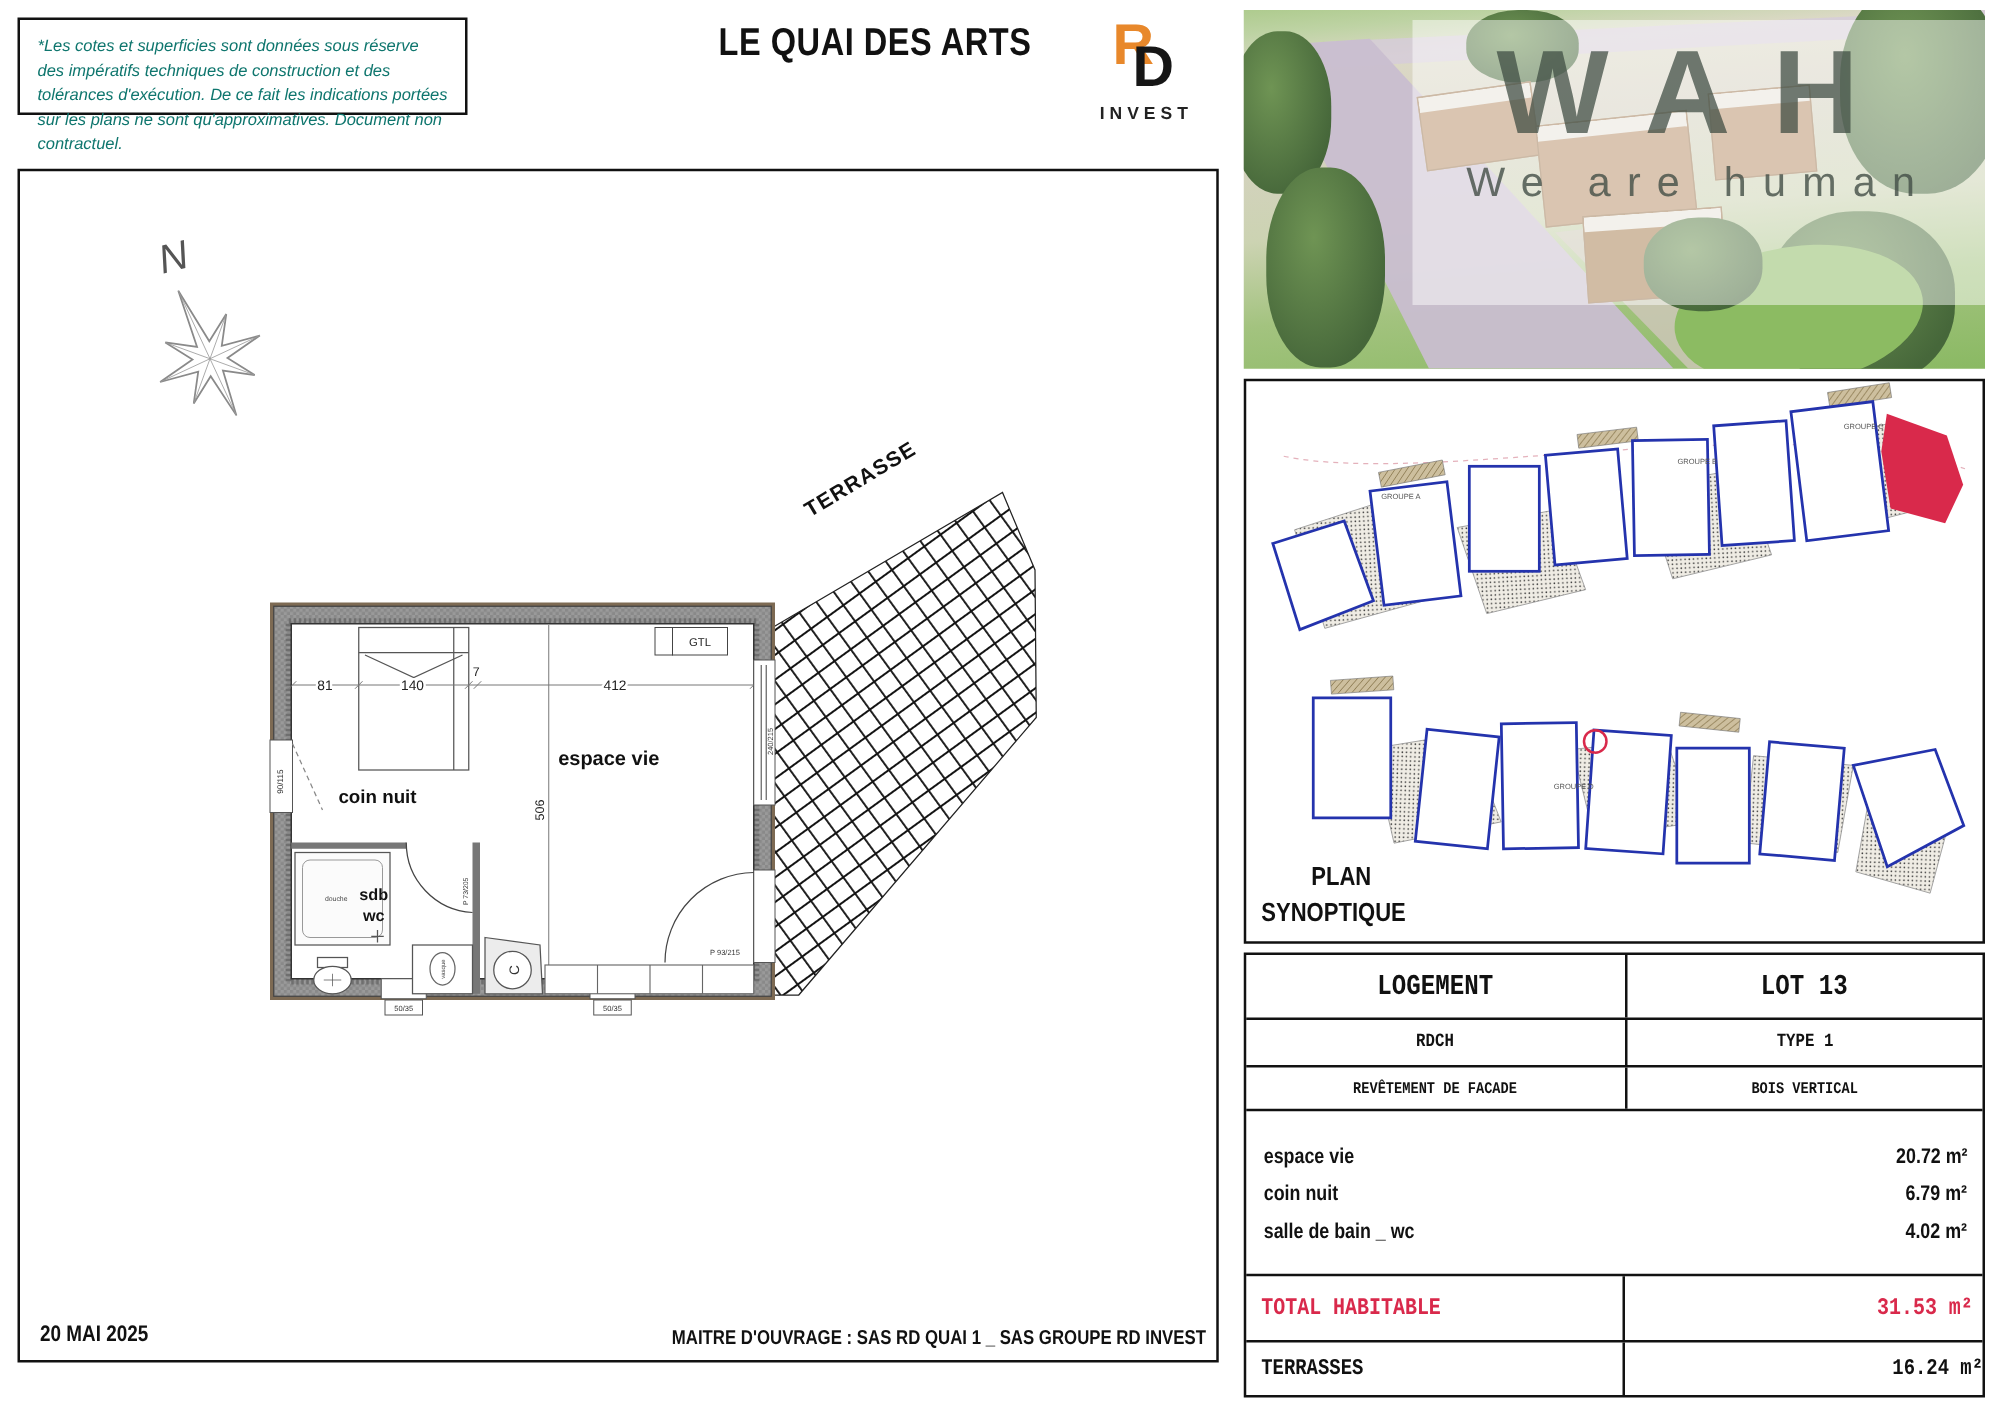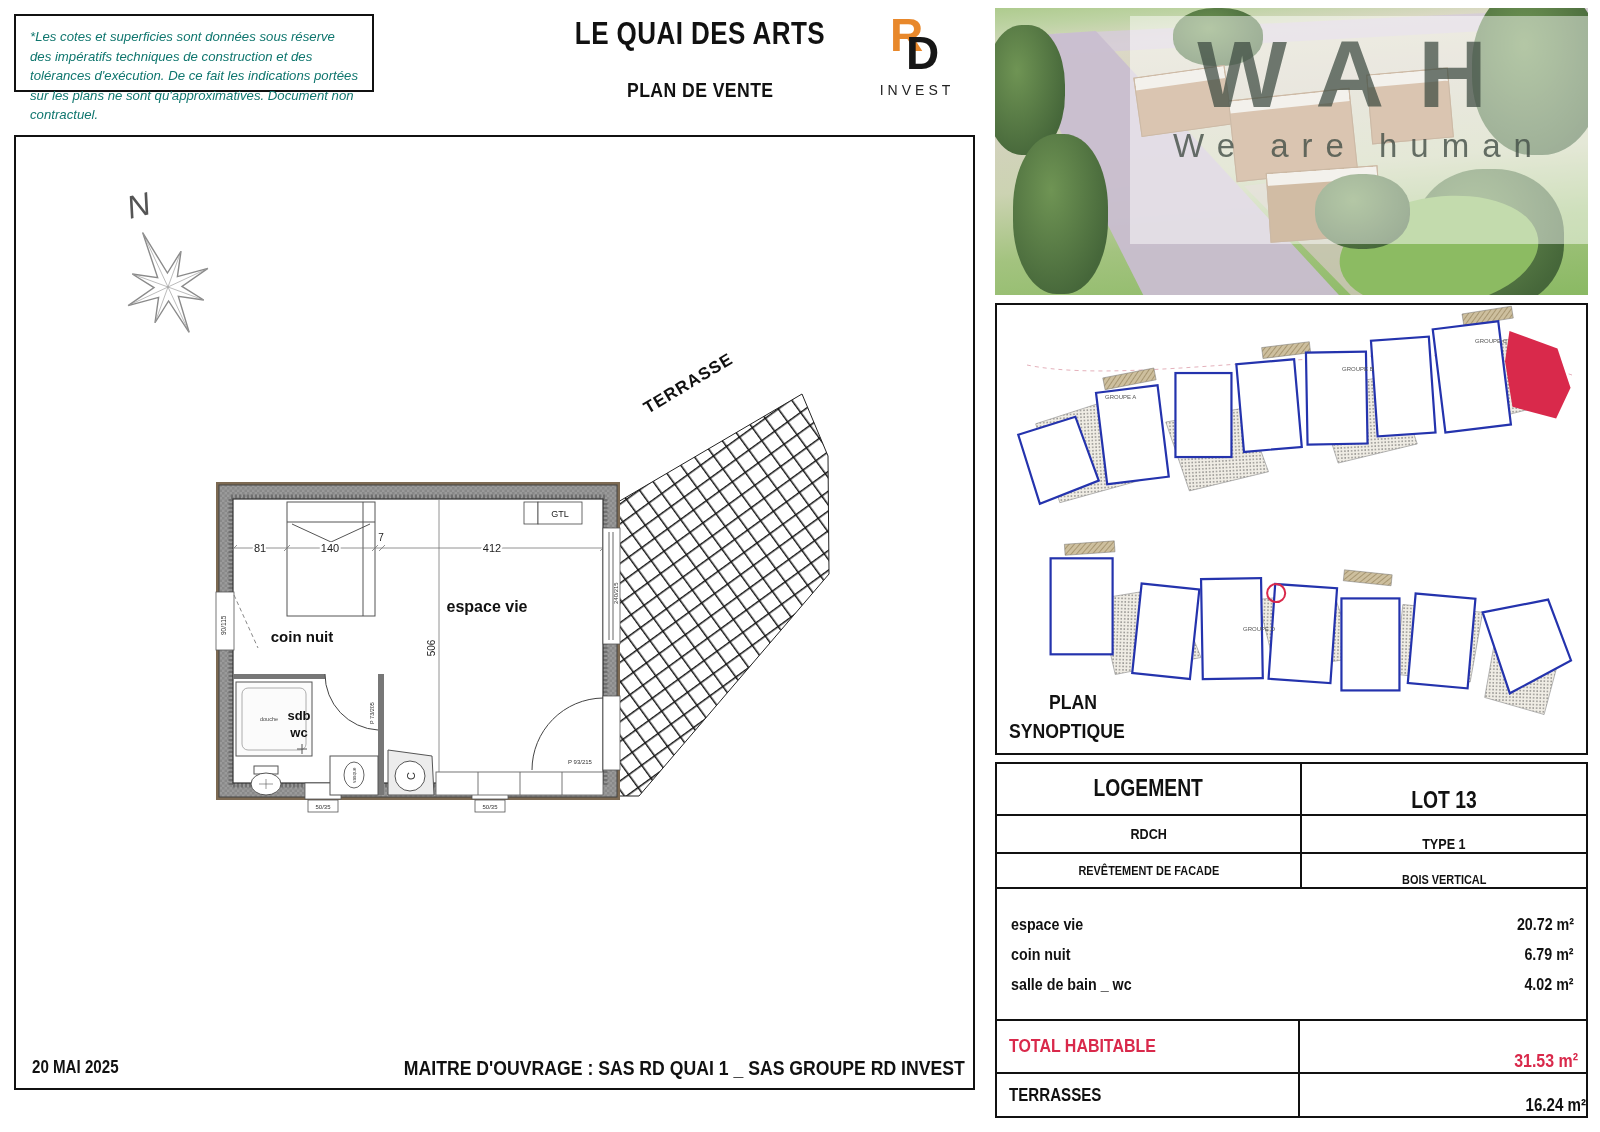--- a/index.html
+++ b/index.html
@@ -14,21 +14,21 @@
   .disclaimer{left:14px;top:14px;width:360px;height:78px;border:2px solid #111;
       padding:11px 14px;box-sizing:border-box;font-style:italic;font-size:13.2px;
       line-height:1.48;color:#0f766e;}
   .title-block{left:430px;top:16px;width:540px;text-align:center;}
   .main-title{font-size:31px;font-weight:800;letter-spacing:.5px;}
   .sub-title{margin-top:26px;font-size:21px;font-weight:700;letter-spacing:.5px;}
   .logo{left:862px;top:14px;width:110px;height:94px;text-align:center;}
   .logo-rd{position:relative;height:64px;font-weight:800;}
   .logo-r{position:absolute;left:28px;top:-6px;font-size:46px;color:#e8882b;}
   .logo-d{position:absolute;left:44px;top:12px;font-size:46px;color:#161616;}
-  .logo-invest{margin-top:4px;font-size:14px;letter-spacing:4px;font-weight:400;color:#222;}
+  .logo-invest{margin-top:4px;font-size:14px;letter-spacing:4px;font-weight:700;color:#222;}
 
   
   .photo{left:995px;top:8px;width:593px;height:287px;overflow:hidden;
      background:linear-gradient(175deg,#aecb8e 0%,#bed3a4 6%,#dcd9c6 14%,#d6d2c2 30%,
                 #ccd3b2 55%,#a3c37f 75%,#8ab963 100%);}
   .ph{position:absolute;left:0;top:0;width:100%;height:100%;}
   .ph-road-top{background:#d6cdd9;clip-path:polygon(10% 9%,100% 0%,100% 6%,12% 16%);opacity:.85;}
   .ph-road-main{background:#c9bed0;clip-path:polygon(3% 10%,17% 8%,58% 100%,25% 100%);opacity:.95;}
   .ph-road-branch{background:#cfc7bc;clip-path:polygon(42% 62%,54% 59%,80% 100%,60% 100%);opacity:.8;}
   .tree{position:absolute;border-radius:46%;
@@ -40,31 +40,31 @@
      background:rgba(255,255,255,.48);text-align:center;}
   .wm-title{margin-top:10px;font-size:95px;font-weight:700;letter-spacing:34px;
      color:rgba(60,74,64,.72);line-height:1.02;}
   .wm-sub{margin-top:4px;font-size:33px;font-weight:400;letter-spacing:13px;
      color:rgba(66,78,70,.8);}
 
   
   .main-frame{left:14px;top:135px;width:961px;height:955px;border:2.5px solid #111;
      box-sizing:border-box;}
   .footer-date{position:absolute;left:16px;bottom:10px;font-size:18px;font-weight:800;}
-  .footer-owner{position:absolute;right:8px;bottom:8px;font-size:21px;font-weight:800;}
+  .footer-owner{position:absolute;right:8px;bottom:8px;font-size:16px;font-weight:800;}
 
   
   .syn-box{left:995px;top:303px;width:593px;height:452px;border:2.5px solid #111;
      box-sizing:border-box;}
   .syn-title{position:absolute;left:12px;bottom:8px;font-size:21px;font-weight:800;line-height:1.35;text-align:center;}
 
   
   .spec-table{left:995px;top:762px;width:593px;height:356px;border:2.5px solid #111;
      box-sizing:border-box;display:flex;flex-direction:column;}
-  .t-row{display:flex;border-bottom:2.5px solid #111;align-items:flex-end;}
+  .t-row{display:flex;border-bottom:2.5px solid #111;align-items:center;font-family:Liberation Mono, monospace;}
   .t-l{width:51.4%;border-right:2.5px solid #111;align-self:stretch;display:flex;
      align-items:center;justify-content:center;text-align:center;}
   .t-r{flex:1;display:flex;align-items:center;justify-content:center;text-align:center;}
   .row-head{height:50px;font-size:23px;font-weight:800;}
   .row-lvl{height:36px;font-size:15px;font-weight:700;}
   .row-fac{height:34px;font-size:13px;font-weight:700;}
   .row-areas{height:130px;border-bottom:2.5px solid #111;position:relative;}
   .area-line{position:absolute;left:0;width:100%;height:26px;}
   .area-label{position:absolute;left:14px;font-size:17px;font-weight:700;}
   .area-value{position:absolute;right:12px;font-size:17px;font-weight:700;}
@@ -80,21 +80,20 @@
 </style>
 </head>
 <body>
 
 <div class="abs disclaimer">
   <span>*Les cotes et superficies sont données sous réserve des impératifs techniques de construction et des tolérances d'exécution. De ce fait les indications portées sur les plans ne sont qu'approximatives. Document non contractuel.</span>
 </div>
 
 <div class="abs title-block">
   <div class="main-title"><span class="cond">LE QUAI DES ARTS</span></div>
-  <div class="sub-title"><span class="cond">PLAN DE VENTE</span></div>
 </div>
 
 <div class="abs logo">
   <div class="logo-rd">
     <span class="logo-r">R</span>
     <span class="logo-d">D</span>
   </div>
   <div class="logo-invest">INVEST</div>
 </div>
 

